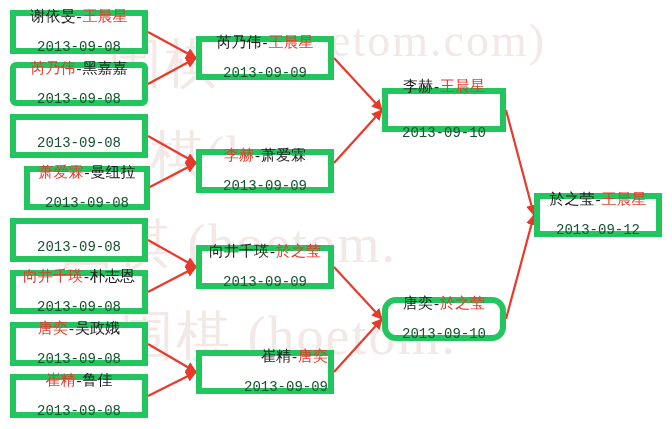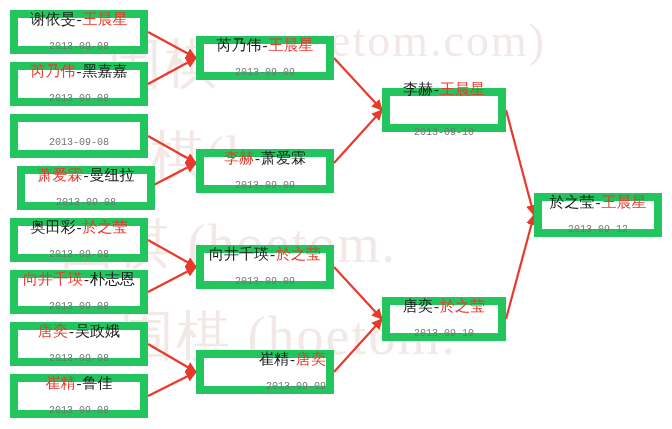--- a/index.html
+++ b/index.html
@@ -40,21 +40,21 @@
     position: absolute;
     left: 0; top: 0;
     width: 672px; height: 429px;
     z-index: 1;
     pointer-events: none;
   }
   .match-box {
     position: absolute;
     box-sizing: border-box;
     background: #ffffff;
-    border: 8px solid #22c55e;
+    border: 6px solid #22c55e;
     z-index: 2;
     display: flex;
     flex-direction: column;
     align-items: center;
     justify-content: center;
     line-height: 1.04;
   }
   .players {
     font-size: 15px;
     color: #1a1a1a;
@@ -62,22 +62,22 @@
     letter-spacing: 0px;
   }
   .players .win {
     color: #e8392b;
   }
   .players .sep {
     color: #1a1a1a;
     padding: 0 1px;
   }
   .match-date {
-    font-size: 10px;
-    color: #737373;
+    font-size: 14px;
+    color: #14532d;
     font-family: "Liberation Mono", "DejaVu Sans Mono", monospace;
     letter-spacing: 0px;
     margin-top: 15px;
   }
 </style>
 </head>
 <body>
 
 <div id="bracket-root">
 
@@ -109,33 +109,32 @@
       <line x1="334" y1="372" x2="382" y2="319" stroke="#e8392b" stroke-width="2.2" marker-end="url(#arrow)"></line>
       <line x1="506" y1="110" x2="534" y2="215" stroke="#e8392b" stroke-width="2.2" marker-end="url(#arrow)"></line>
       <line x1="506" y1="319" x2="534" y2="215" stroke="#e8392b" stroke-width="2.2" marker-end="url(#arrow)"></line>
     </svg>
 
   <div id="boxes-layer">
       <div class="match-box" style="left: 10px; top: 10px; width: 138px; height: 44px;">
         <div class="players"><span class="">谢依旻</span><span class="sep">-</span><span class="win">王晨星</span></div>
         <div class="match-date">2013-09-08</div>
       </div>
-      <div class="match-box" style="left: 10px; top: 62px; width: 138px; height: 44px;">
+      <div class="match-box" style="left: 10px; top: 62px; width: 138px; height: 44px; border-radius: 6px;">
         <div class="players"><span class="win">芮乃伟</span><span class="sep">-</span><span class="">黑嘉嘉</span></div>
         <div class="match-date">2013-09-08</div>
       </div>
       <div class="match-box" style="left: 10px; top: 114px; width: 138px; height: 44px;">
         <div class="match-date">2013-09-08</div>
       </div>
-      <div class="match-box" style="left: 17px; top: 166px; width: 138px; height: 44px;">
+      <div class="match-box" style="left: 24px; top: 166px; width: 126px; height: 44px;">
         <div class="players"><span class="win">萧爱霖</span><span class="sep">-</span><span class="">曼纽拉</span></div>
         <div class="match-date">2013-09-08</div>
       </div>
       <div class="match-box" style="left: 10px; top: 218px; width: 138px; height: 44px;">
-        <div class="players"><span class="">奥田彩</span><span class="sep">-</span><span class="win">於之莹</span></div>
         <div class="match-date">2013-09-08</div>
       </div>
       <div class="match-box" style="left: 10px; top: 270px; width: 138px; height: 44px;">
         <div class="players"><span class="win">向井千瑛</span><span class="sep">-</span><span class="">朴志恩</span></div>
         <div class="match-date">2013-09-08</div>
       </div>
       <div class="match-box" style="left: 10px; top: 322px; width: 138px; height: 44px;">
         <div class="players"><span class="win">唐奕</span><span class="sep">-</span><span class="">吴政娥</span></div>
         <div class="match-date">2013-09-08</div>
       </div>
@@ -156,21 +155,21 @@
         <div class="match-date">2013-09-09</div>
       </div>
       <div class="match-box" style="left: 196px; top: 350px; width: 138px; height: 44px; align-items: flex-end;">
         <div class="players"><span class="">崔精</span><span class="sep">-</span><span class="win">唐奕</span></div>
         <div class="match-date">2013-09-09</div>
       </div>
       <div class="match-box" style="left: 382px; top: 88px; width: 124px; height: 44px; gap: 16px;">
         <div class="players"><span class="">李赫</span><span class="sep">-</span><span class="win">王晨星</span></div>
         <div class="match-date">2013-09-10</div>
       </div>
-      <div class="match-box" style="left: 382px; top: 297px; width: 124px; height: 44px;">
+      <div class="match-box" style="left: 382px; top: 297px; width: 124px; height: 44px; border-radius: 14px;">
         <div class="players"><span class="">唐奕</span><span class="sep">-</span><span class="win">於之莹</span></div>
         <div class="match-date">2013-09-10</div>
       </div>
       <div class="match-box" style="left: 534px; top: 193px; width: 128px; height: 44px;">
         <div class="players"><span class="">於之莹</span><span class="sep">-</span><span class="win">王晨星</span></div>
         <div class="match-date">2013-09-12</div>
       </div>
     </div>
 
 </div>

